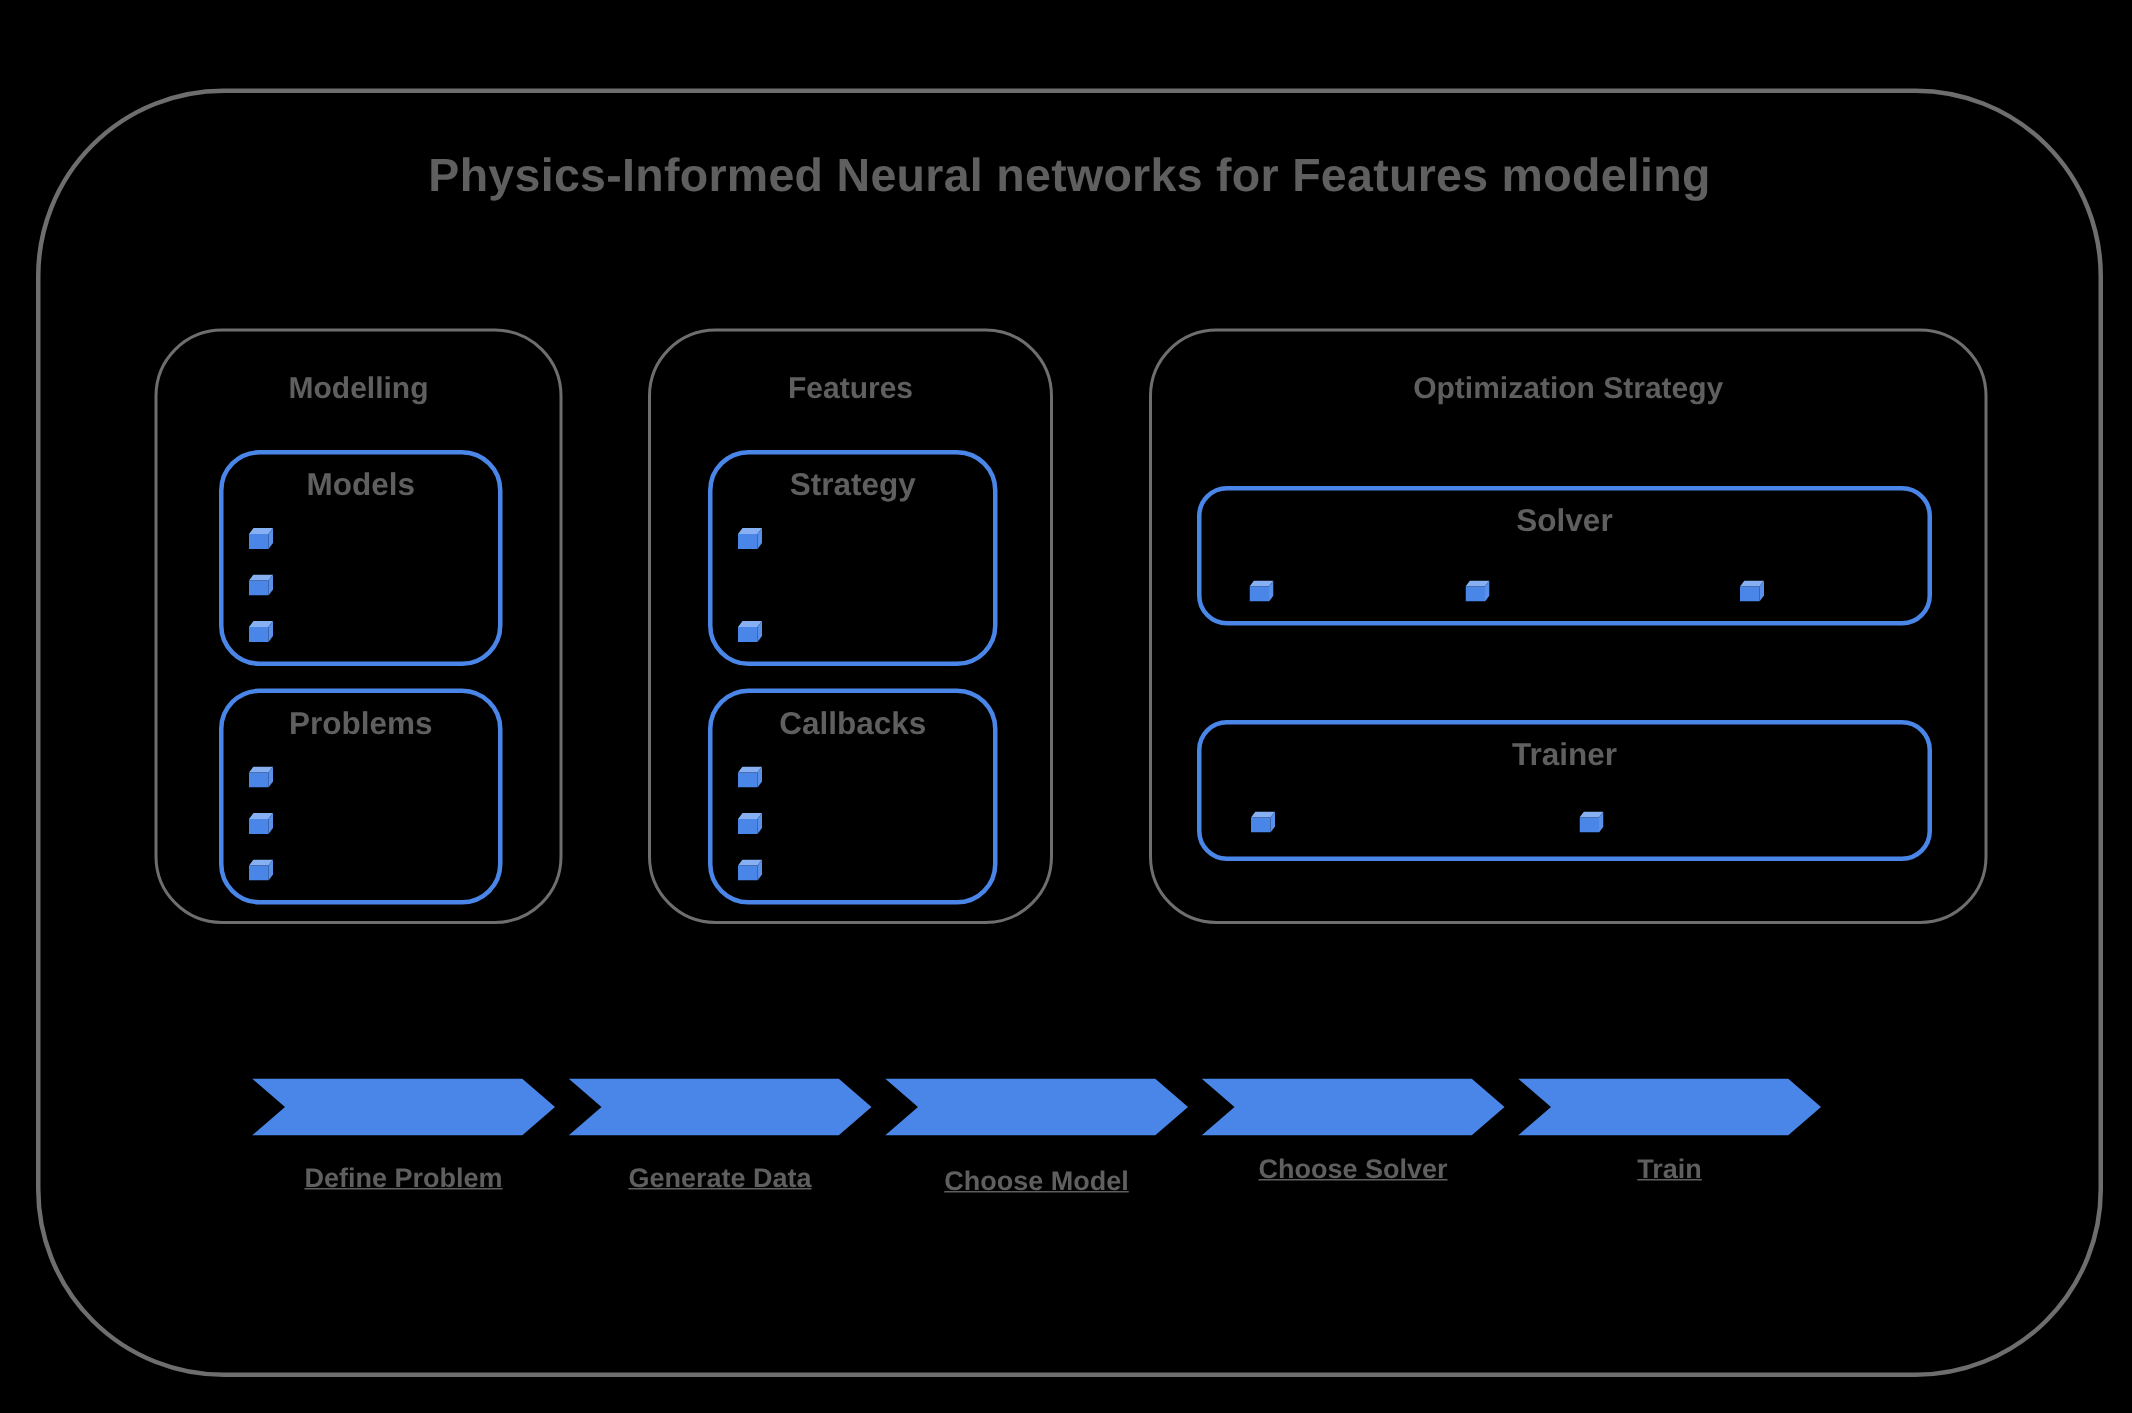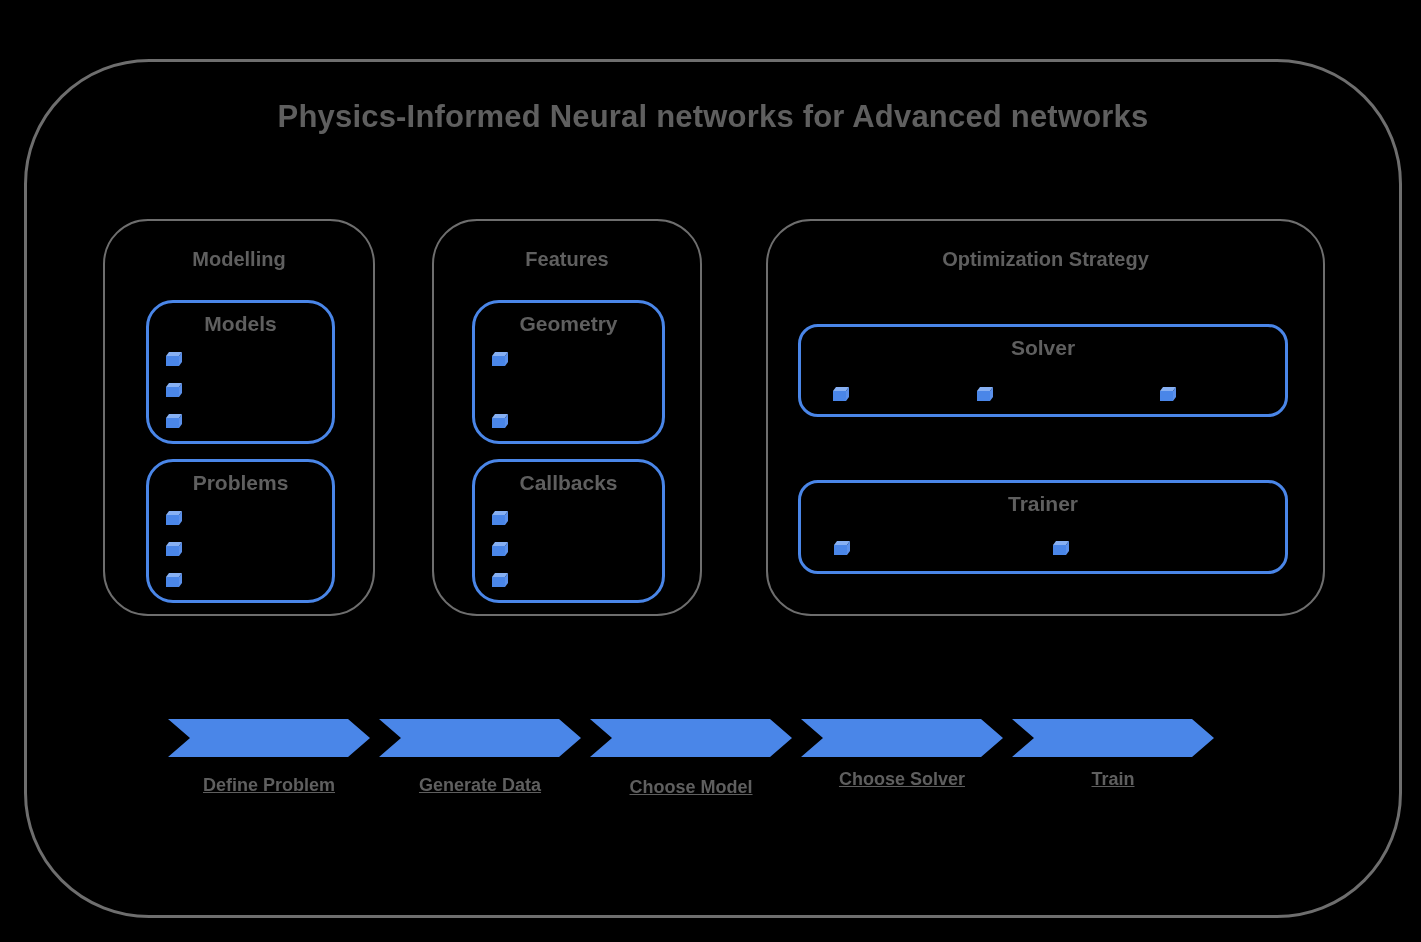--- a/index.html
+++ b/index.html
@@ -117,21 +117,21 @@
   #flow-label-2 { left: 523px; top: 58px; }
   #flow-label-3 { left: 734px; top: 50px; }
   #flow-label-4 { left: 945px; top: 50px; }
 </style>
 </head>
 <body>
 
 <div class="stage">
   <div class="outer-box"></div>
 
-  <div class="main-title">Physics-Informed Neural networks for Advanced networks</div>
+  <div class="main-title">Physics-Informed Neural networks for Features modeling</div>
 
   <section class="group" id="group-modelling">
     <div class="group-title">Modelling</div>
     <div class="inner-box" id="box-models">
       <div class="inner-title">Models</div>
       <div class="cube-col">
   <span class="cube">
     <svg width="16" height="14" viewBox="0 0 16 14" xmlns="http://www.w3.org/2000/svg">
       <polygon points="3,0 16,0 13,4 0,4" fill="#87b0f3"></polygon>
       <polygon points="13,4 16,0 16,10 13,14" fill="#5b90ea"></polygon>
@@ -182,21 +182,21 @@
       <rect x="0" y="4" width="13" height="10" fill="#4a86e8"></rect>
     </svg>
   </span>
 </div>
     </div>
   </section>
 
   <section class="group" id="group-features">
     <div class="group-title">Features</div>
     <div class="inner-box" id="box-geometry">
-      <div class="inner-title">Geometry</div>
+      <div class="inner-title">Strategy</div>
       <div class="cube-col">
   <span class="cube">
     <svg width="16" height="14" viewBox="0 0 16 14" xmlns="http://www.w3.org/2000/svg">
       <polygon points="3,0 16,0 13,4 0,4" fill="#87b0f3"></polygon>
       <polygon points="13,4 16,0 16,10 13,14" fill="#5b90ea"></polygon>
       <rect x="0" y="4" width="13" height="10" fill="#4a86e8"></rect>
     </svg>
   </span>
 
   <span class="cube">

